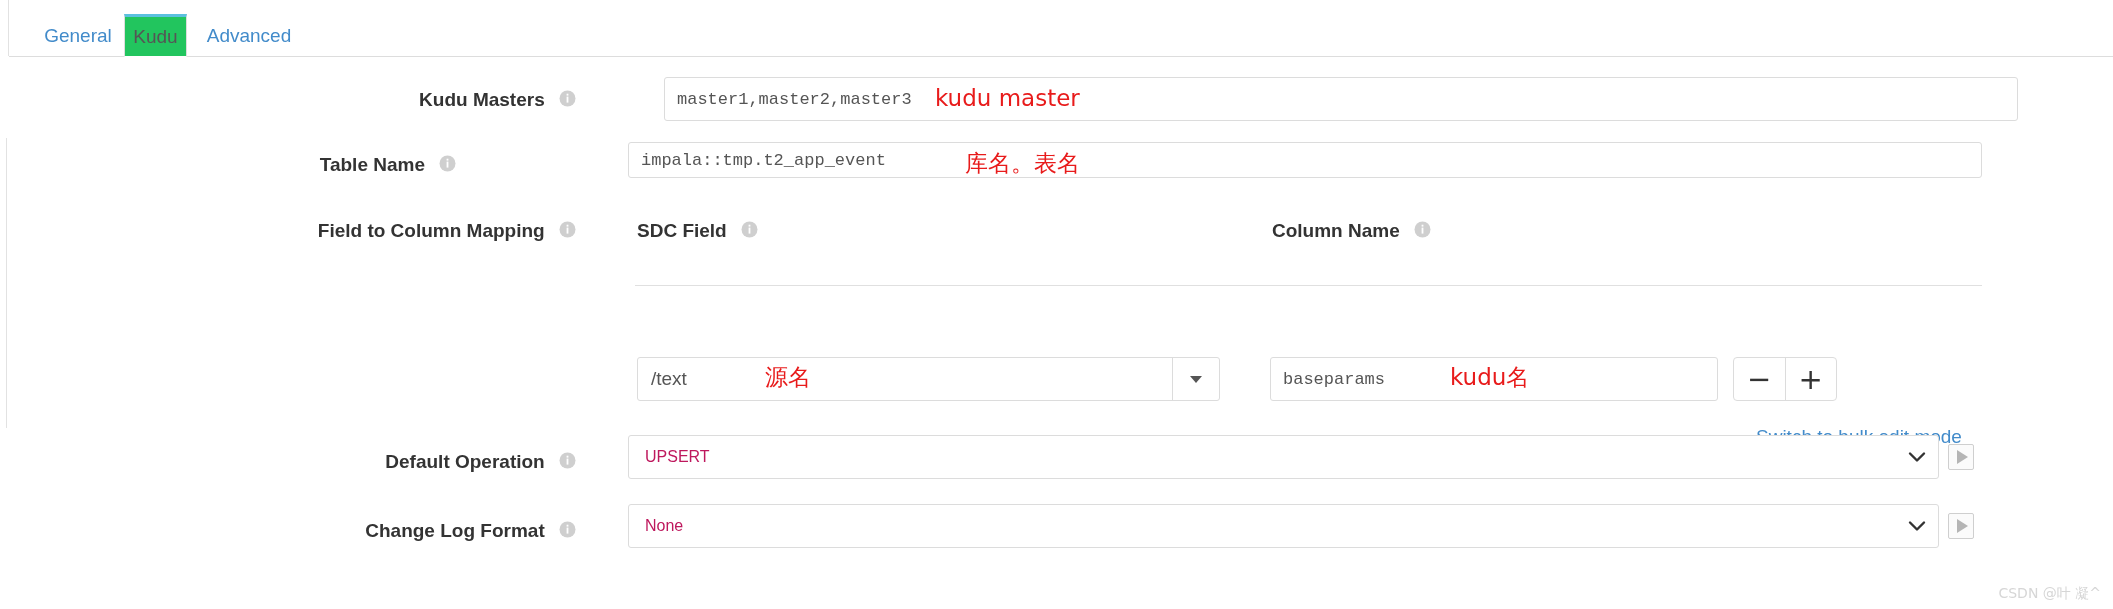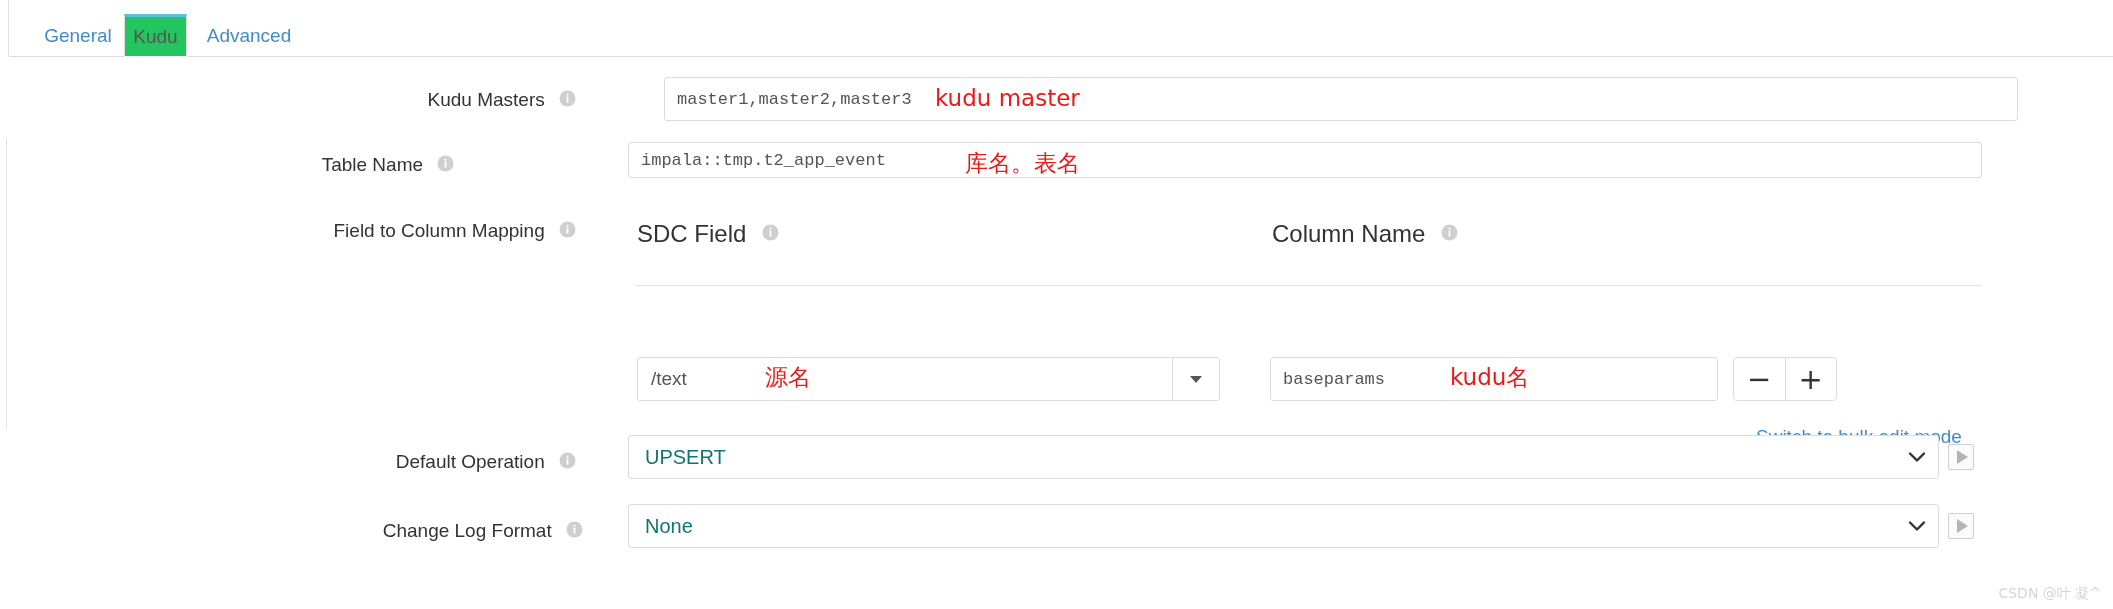--- a/index.html
+++ b/index.html
@@ -105,21 +105,21 @@
   .form-row {
     position: absolute;
     left: 0;
     width: 2113px;
   }
   .row-label {
     position: absolute;
     text-align: right;
     font-size: 19px;
     color: #333333;
-    font-weight: normal;
+    font-weight: bold;
     white-space: nowrap;
     line-height: 1;
   }
   .lbl-text {
     display: inline-block;
     vertical-align: middle;
   }
 
   
   .info-icon {
@@ -156,23 +156,23 @@
     font-family: "DejaVu Sans", sans-serif;
     white-space: nowrap;
     line-height: 1;
     z-index: 6;
     pointer-events: none;
   }
 
   
   .col-header {
     position: absolute;
-    font-size: 24px;
+    font-size: 19px;
     color: #333333;
-    font-weight: normal;
+    font-weight: bold;
     white-space: nowrap;
     line-height: 1;
   }
   #map-divider {
     position: absolute;
     left: 635px;
     top: 228px;
     width: 1347px;
     height: 1px;
     background: #e0e0e0;
@@ -266,22 +266,22 @@
     border: 1px solid #dcdcdc;
     border-radius: 3px;
     background: #ffffff;
     display: flex;
     align-items: center;
     cursor: pointer;
   }
   .sel-value {
     flex: 1;
     padding-left: 16px;
-    font-size: 20px;
-    color: #0f766e;
+    font-size: 16px;
+    color: #be185d;
     white-space: nowrap;
   }
   .sel-chevron {
     width: 42px;
     display: flex;
     align-items: center;
     justify-content: center;
   }
   .sel-chevron svg { display: block; }
 
@@ -447,21 +447,21 @@
             <path d="M2 2.5 L9 9.5 L16 2.5" stroke="#333333" stroke-width="2.4" fill="none" stroke-linecap="round" stroke-linejoin="round"></path>
           </svg>
         </span>
       </div>
       <button class="play-btn" style="left:1948px; top:387px;">
         <span class="play-tri"></span>
       </button>
     </div>
 
     <div class="form-row">
-      <div class="row-label" style="left:207px; top:463px; width:376px;">
+      <div class="row-label" style="left:200px; top:463px; width:376px;">
         <span class="lbl-text">Change Log Format</span>
         <span class="info-icon">
           <svg width="17" height="17" viewBox="0 0 17 17">
             <circle cx="8.5" cy="8.5" r="8" fill="#cfcfcf"></circle>
             <rect x="7.6" y="6.6" width="1.8" height="6" fill="#ffffff"></rect>
             <rect x="7.6" y="3.7" width="1.8" height="1.9" fill="#ffffff"></rect>
           </svg>
         </span>
       </div>
       <div class="sel-box" style="left:628px; top:447px; width:1311px; height:44px;">

